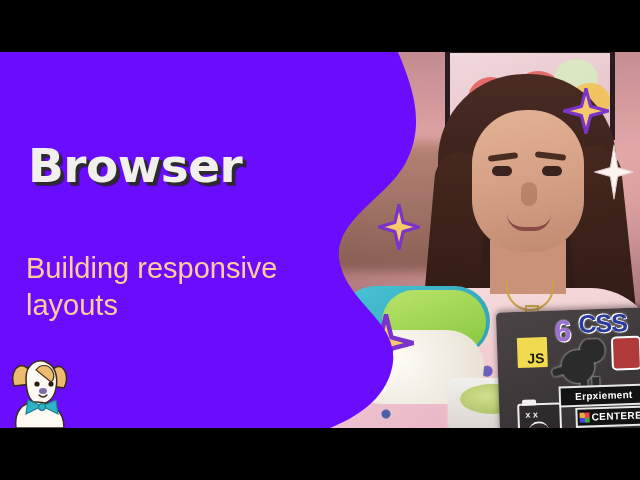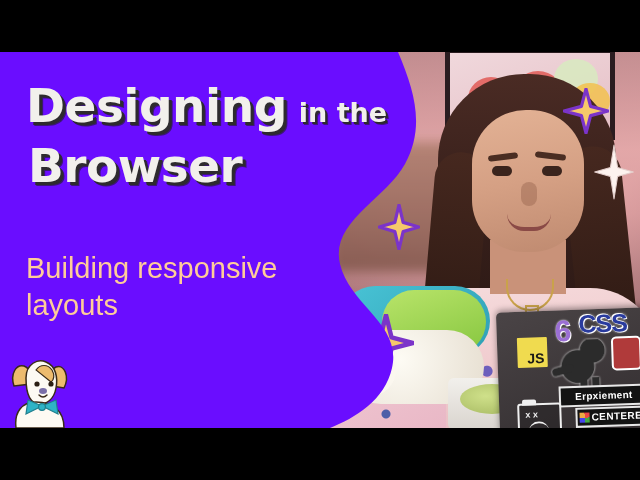--- a/index.html
+++ b/index.html
@@ -250,23 +250,20 @@
         <path d="M0,0 L398,0
                  C 415,40 425,75 405,112
                  C 385,148 330,170 340,212
                  C 350,254 402,272 392,316
                  C 385,348 355,366 330,376
                  L0,376 Z" fill="#6a0dff"></path>
       </svg>
     </div>
 
     <div id="text-block">
-      <div id="title-line1">
-        <span class="tbig">Designing</span><span class="tsmall">in the</span>
-      </div>
       <div id="subtitle">Building responsive layouts</div>
       <div id="title-line2">
         <span class="tbig">Browser</span>
       </div>
     </div>
 
     <div id="mascot">
       <svg width="72" height="76" viewBox="0 0 72 76" aria-hidden="true">
         <path d="M8 34 C4 22 10 12 18 14 C24 16 26 24 25 32 Z" fill="#edbb6e" stroke="#3a2a18" stroke-width="1.5"></path>
         <path d="M58 36 C64 24 58 12 50 15 C44 18 44 26 46 34 Z" fill="#edbb6e" stroke="#3a2a18" stroke-width="1.5"></path>

